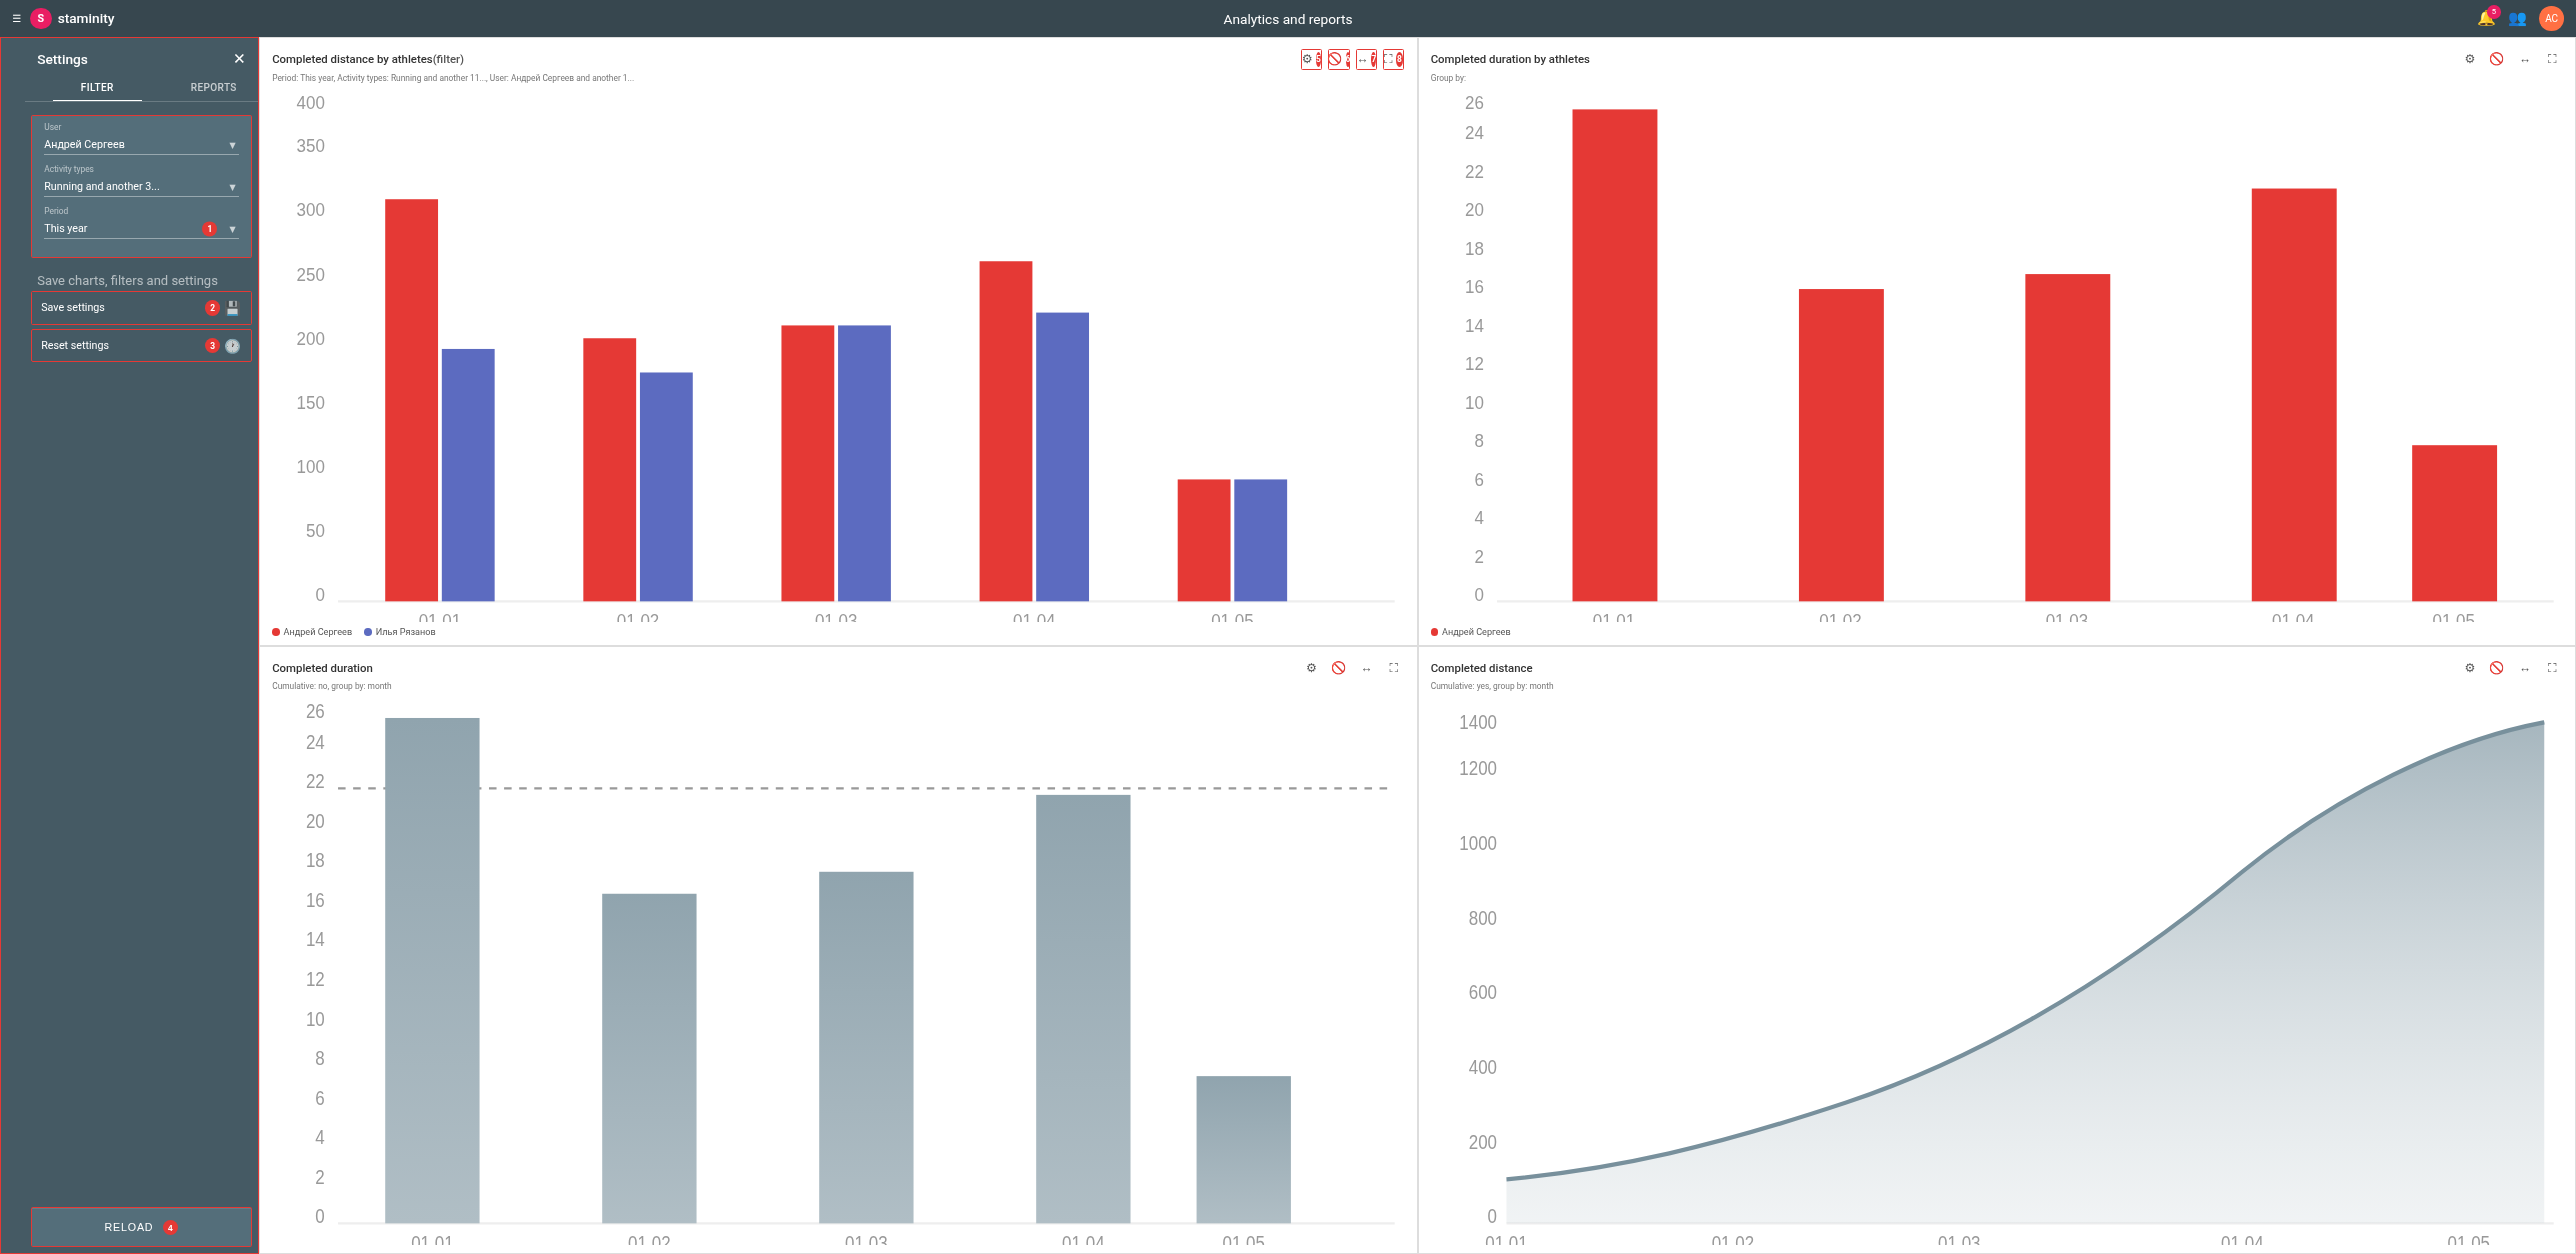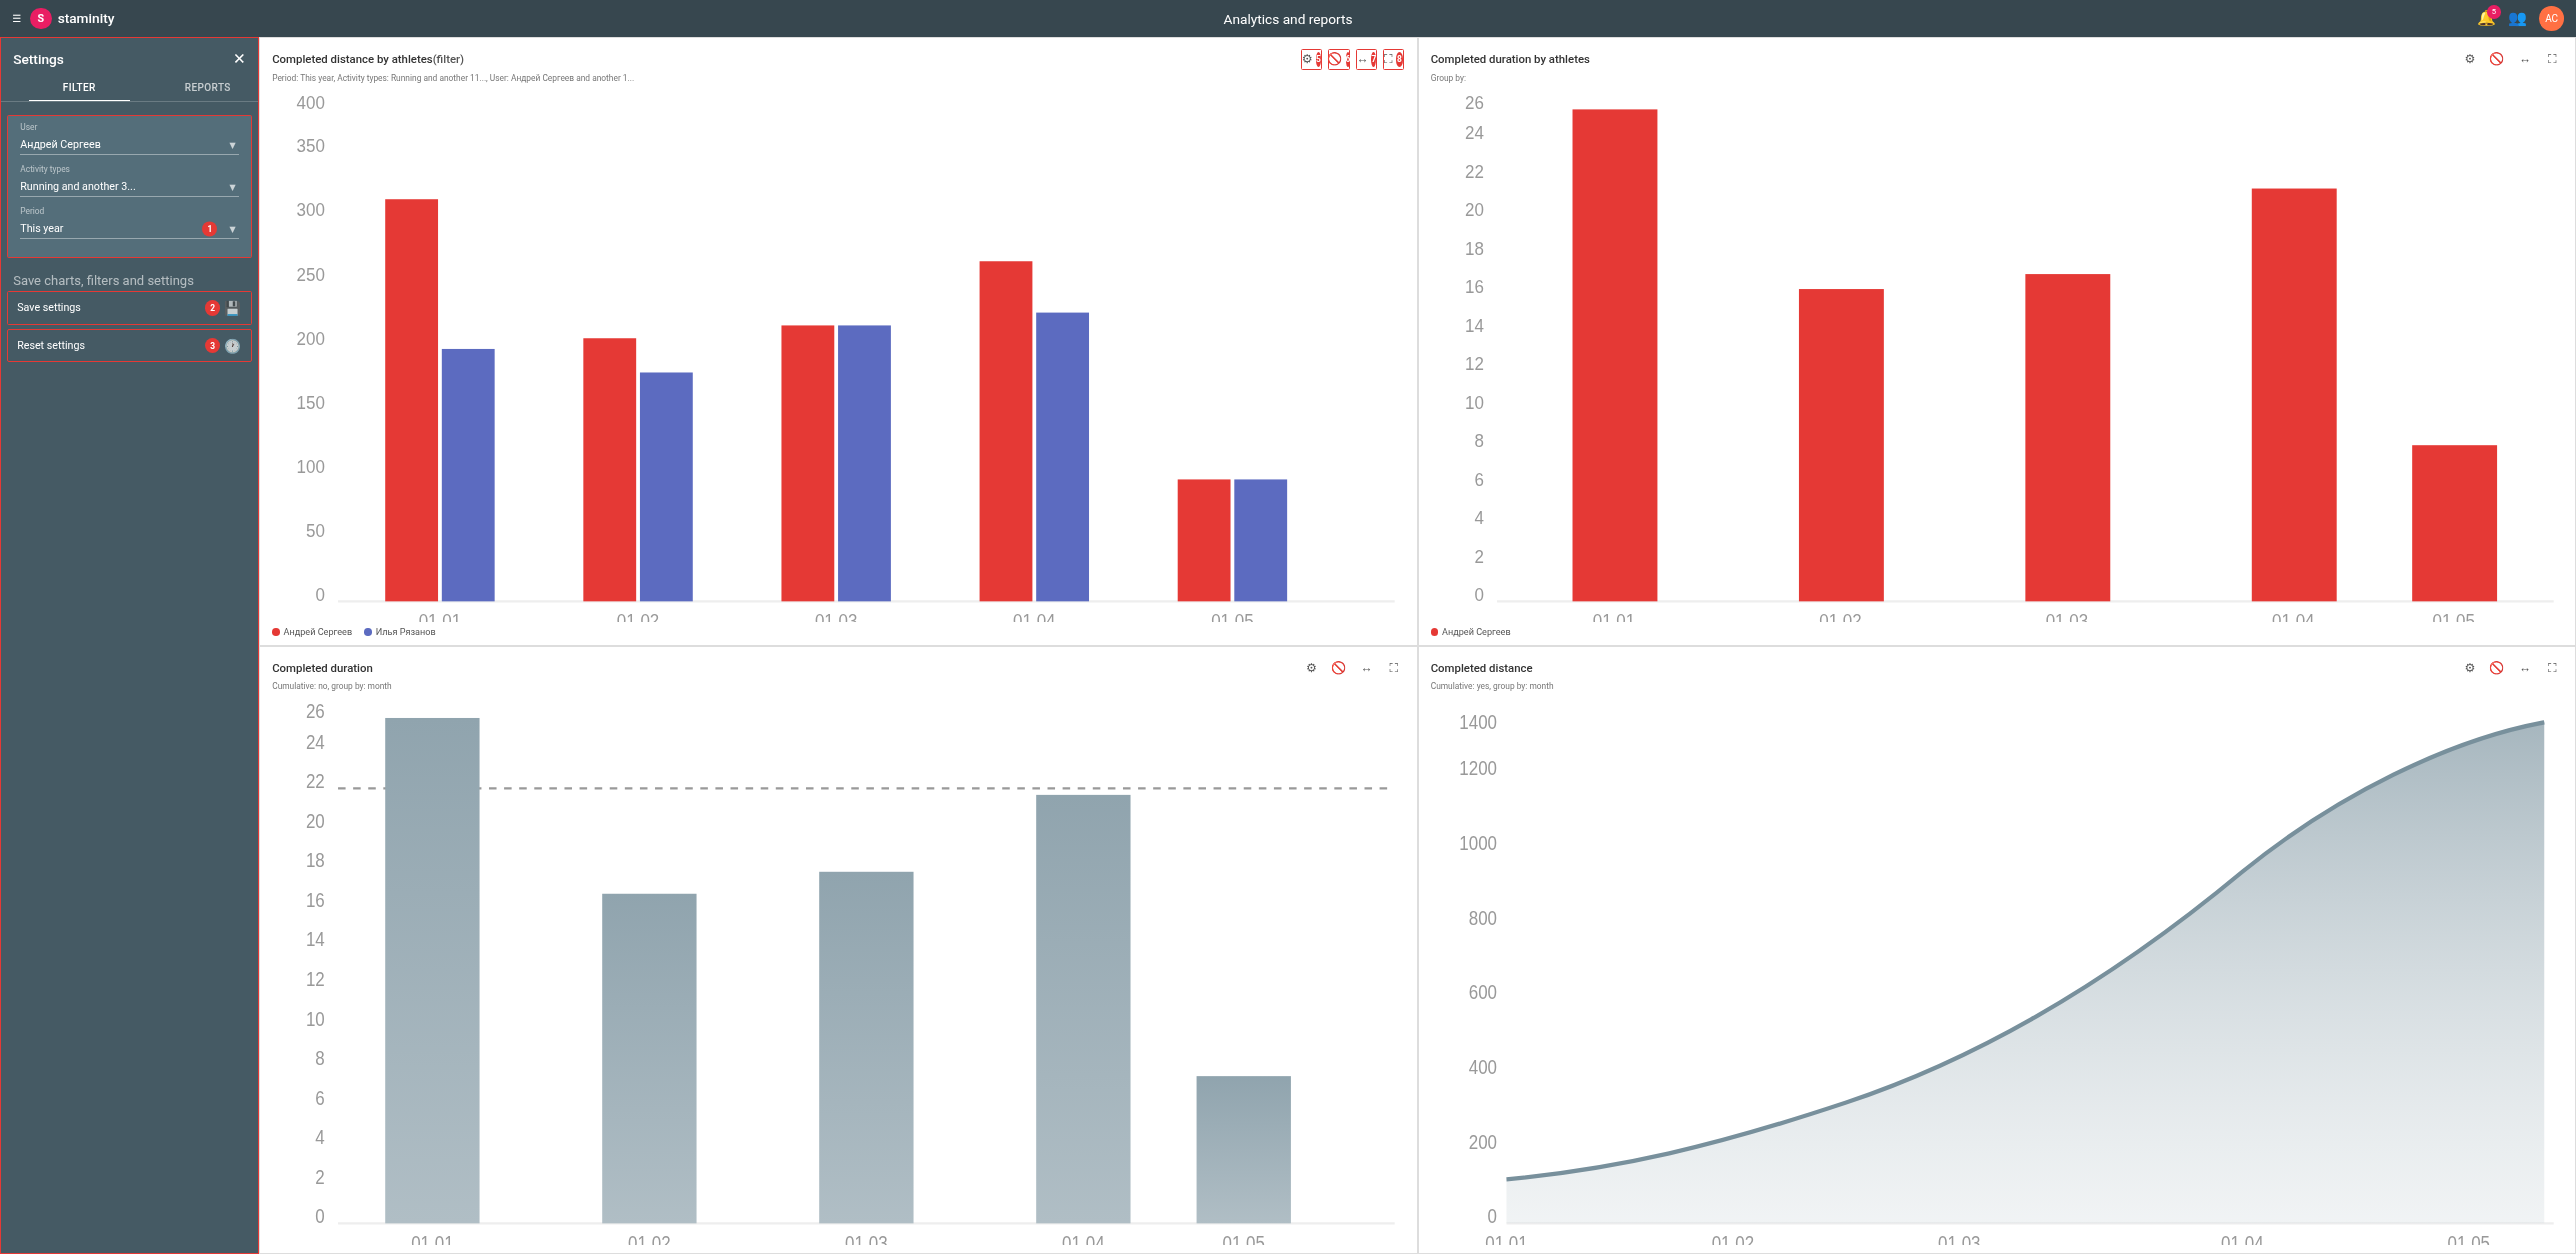--- a/index.html
+++ b/index.html
@@ -30,20 +30,21 @@
 
     
     .sidebar {
       width: 259px;
       min-width: 259px;
       background: #455a64;
       color: #fff;
       display: flex;
       flex-direction: column;
       border: 1.5px solid #e53935;
+      padding-left: 24px;
     }
     .sidebar-header {
       padding: 12.2px 12.2px 6.1px 12.2px;
       display: flex;
       align-items: center;
       justify-content: space-between;
       font-size: 13.7px;
       font-weight: 500;
     }
     .sidebar-close { cursor: pointer; font-size: 15.2px; color: #fff; }
@@ -276,20 +277,29 @@
         <div class="action-row">
           <span>Reset settings</span>
           <div style="display:flex;align-items:center;gap:4.6px;">
             <span class="red-badge">3</span>
             <span class="action-icon">🕐</span>
           </div>
         </div>
       </div>
     </div>
 
+    <div class="sidebar-bottom">
+
+      <div style="border:1.5px solid #e53935; margin:6.1px; border-radius:1.5px;">
+        <button class="reload-btn">
+          <span>RELOAD</span>
+          <span class="red-badge" style="margin-left:6.1px;">4</span>
+        </button>
+      </div>
+    </div>
   </div>
 
   <div class="content-area">
 
     <div class="chart-panel">
       <div class="chart-header">
         <div style="display:flex;align-items:center;gap:0;">
           <span class="chart-title">Completed distance by athletes</span>
           <span class="chart-title" style="color:#555;"> (filter)</span>
         </div>

